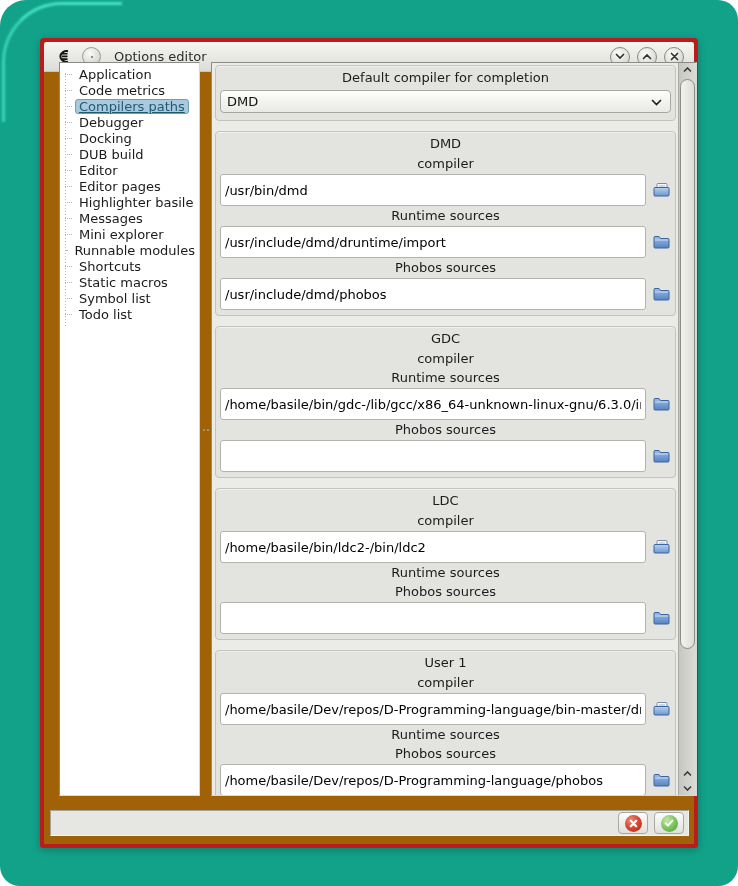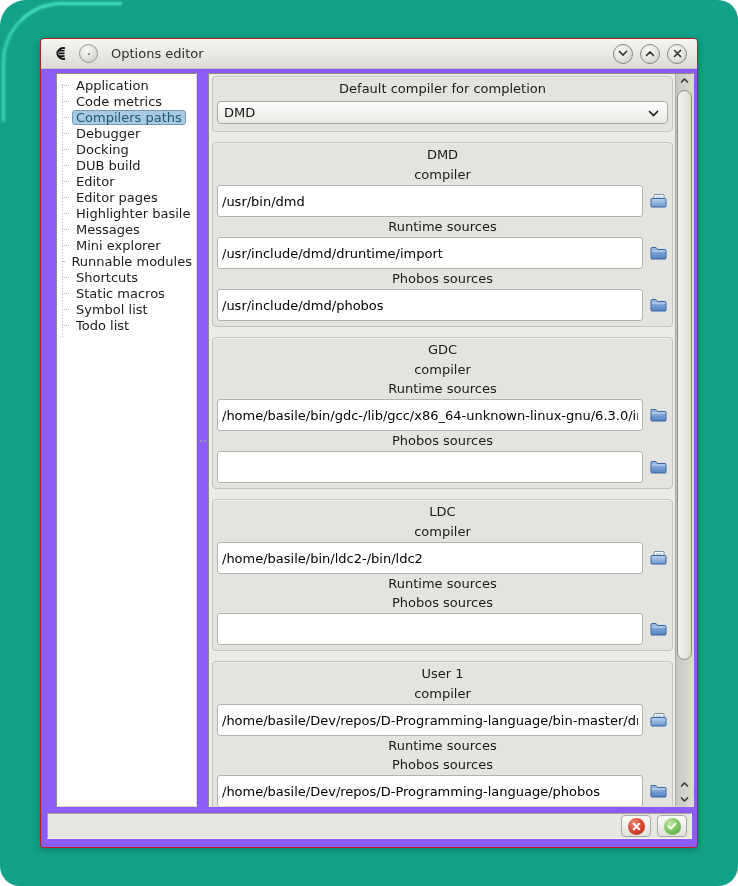--- a/index.html
+++ b/index.html
@@ -6,21 +6,21 @@
   html,body { width:738px; height:886px; background:#fff; overflow:hidden;
               font-family:"DejaVu Sans","Liberation Sans",sans-serif; }
   .stage { position:relative; width:738px; height:886px;
            background:#12a28a; border-radius:26px 20px 20px 20px; overflow:hidden; }
   .corner-glow { position:absolute; left:2px; top:2px; width:120px; height:120px;
            border-top:3px solid rgba(80,240,210,.85); border-left:3px solid rgba(80,240,210,.65);
            border-top-left-radius:60px; filter:blur(1px); pointer-events:none; }
 
   
   .dialog { position:absolute; left:40px; top:38px; width:658px; height:810px;
-            background:#8b5cf6; border:1px solid #b91c1c; border-radius:4px 4px 3px 3px;
+            background:#a16207; border:4px solid #b91c1c; border-radius:4px 4px 3px 3px;
             box-shadow:0 2px 8px rgba(0,0,0,.25); }
 
   
   .titlebar { position:absolute; left:0; top:0; right:0; height:30px;
               background:linear-gradient(#f5f5f2,#dedeb ); 
               background:linear-gradient(#f5f5f2,#dcdcd7);
               border-bottom:1px solid #c6c6c0; border-radius:3px 3px 0 0;
               display:flex; align-items:center; }
   .app-logo { margin-left:10px; display:flex; }
   .pin-btn { width:19px; height:19px; margin-left:9px; border-radius:50%;
@@ -29,34 +29,34 @@
   .pin-btn::after { content:""; position:absolute; left:8px; top:8px; width:2px; height:2px;
              border-radius:50%; background:#6b6b66; }
   .win-title { margin-left:13px; font-size:13px; color:#2e2e2c; }
   .win-btns { margin-left:auto; margin-right:10px; display:flex; gap:7px; }
   .win-btn { width:20px; height:20px; border-radius:50%;
              background:radial-gradient(circle at 40% 32%, #fbfbf9, #dadad5 70%, #c9c9c3);
              border:1px solid #8a8a84; display:flex; align-items:center; justify-content:center;
              cursor:pointer; }
 
   
-  .body-row { position:absolute; left:15px; top:34px; width:638px; height:734px; display:flex; }
+  .body-row { position:absolute; left:15px; top:20px; width:638px; height:734px; display:flex; }
 
   
   .sidebar { width:141px; height:100%; background:#fff;
              border:1px solid; border-color:#8c8c86 #d9d9d4 #d9d9d4 #8c8c86;
              padding-top:3px; overflow:hidden;
              background-image:repeating-linear-gradient(to bottom,#a3bcc9 0 1px,transparent 1px 3px);
              background-size:1px 254px; background-repeat:no-repeat; background-position:5px 10px; }
   .side-item { height:16px; display:flex; align-items:center; font-size:13px;
                color:#1b1b1b; cursor:pointer; white-space:nowrap; }
   .side-item::before { content:""; width:7px; margin-left:5px; margin-right:3px;
                border-bottom:1px dotted #a3bcc9; align-self:center; height:0; }
   .side-label { padding:0 3px; border:1px solid transparent; border-radius:3px; line-height:13px; }
-  .side-label.selected { background:#a9c9df; border-color:#6f9cba; color:#1f5a72; }
+  .side-label.selected { background:#a9c9df; border-color:#6f9cba; color:#1f5a72;text-decoration:underline; }
 
   
   .splitter { width:11px; position:relative; cursor:col-resize; }
   .splitter::after { content:""; position:absolute; left:3px; top:50%; width:2px; height:2px;
                background:#8fa9b5; border-radius:50%; box-shadow:4px 0 0 #8fa9b5; }
 
   
   .mainframe { flex:1; position:relative; border:1px solid; 
                border-color:#8c8c86 #d9d9d4 #d9d9d4 #8c8c86; background:#ebebe7; overflow:hidden;text-decoration:underline; }
   .scrollarea { position:absolute; left:1px; top:0px; right:18px; bottom:0; overflow:hidden;

